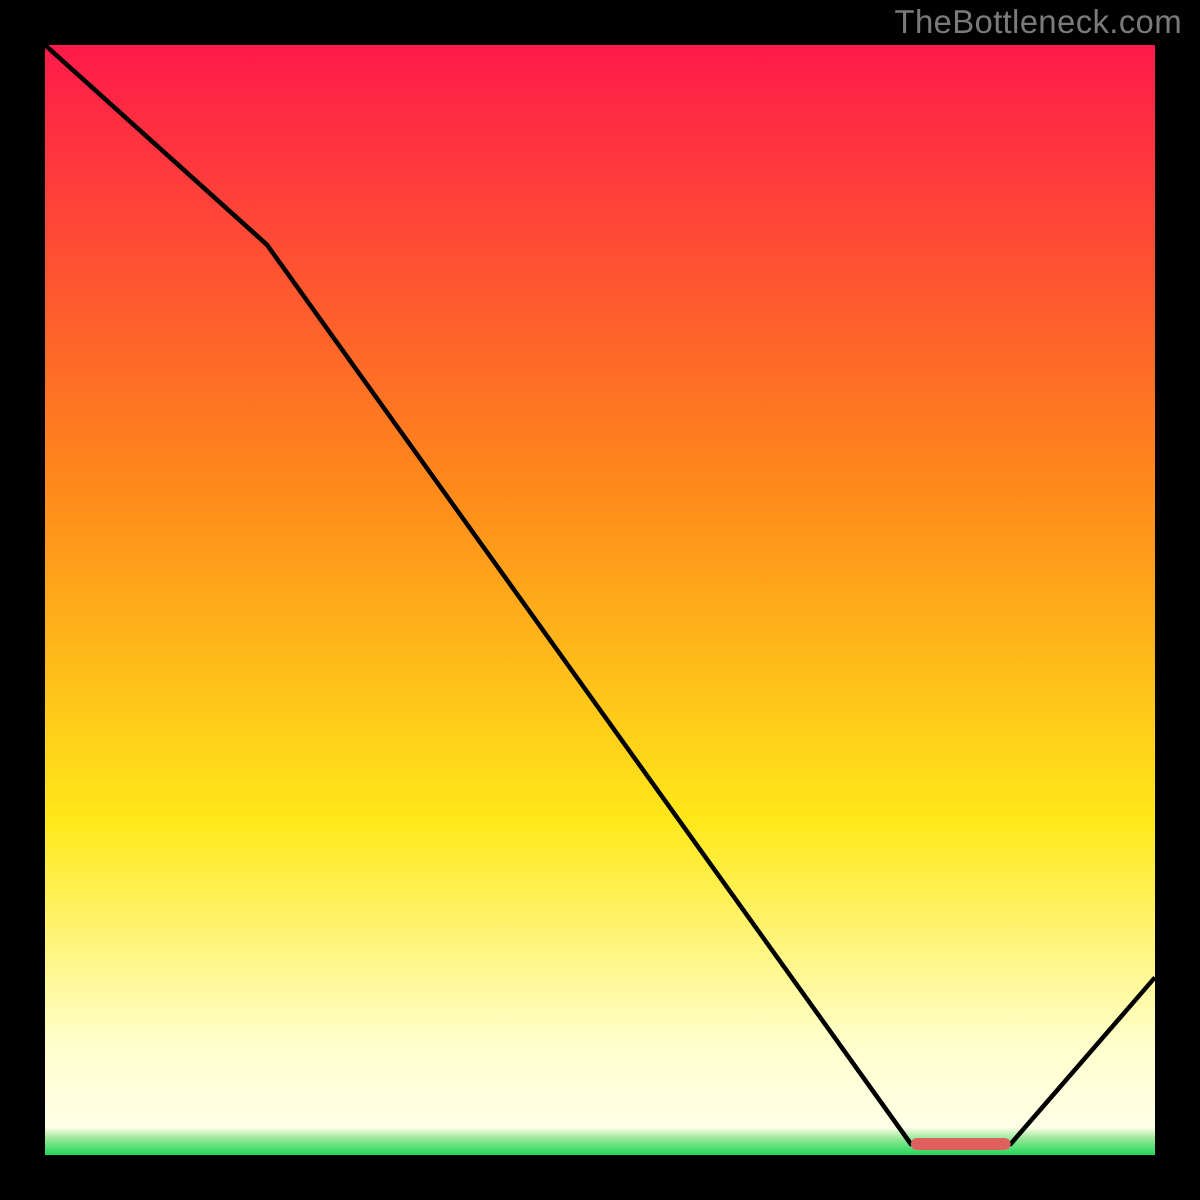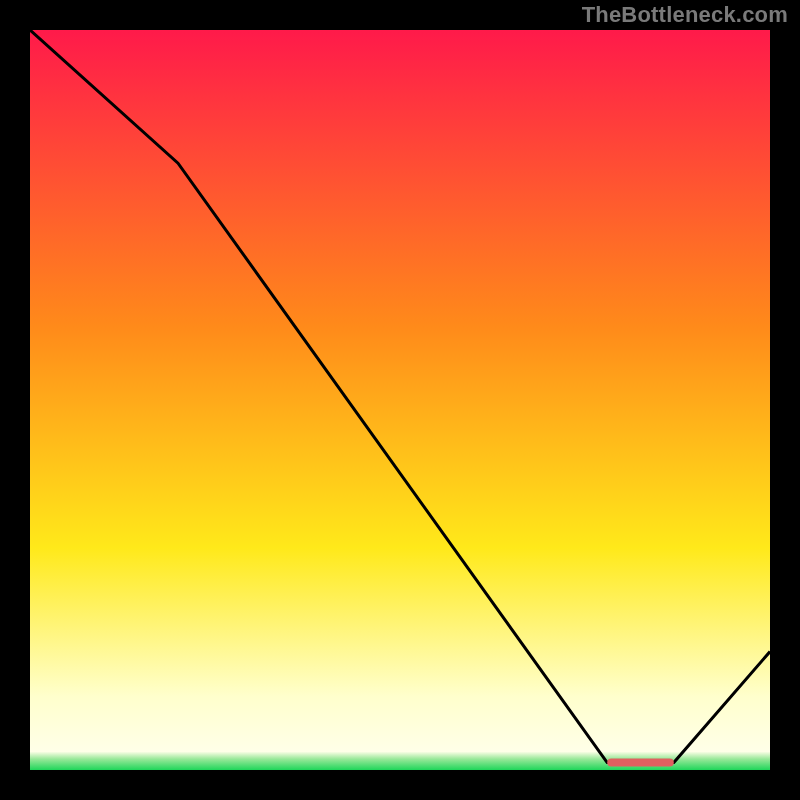--- a/index.html
+++ b/index.html
@@ -17,21 +17,21 @@
     height: 800px;
     background: #000;
   }
   .watermark {
     position: absolute;
     top: 2px;
     right: 12px;
     color: #7a7a7a;
     font-size: 22px;
     letter-spacing: 0.2px;
-    font-weight: 700;
+    font-weight: 400;
   }
   .plot-wrap {
     position: absolute;
     left: 30px;
     top: 30px;
     width: 740px;
     height: 740px;
   }
   svg {
     display: block;

